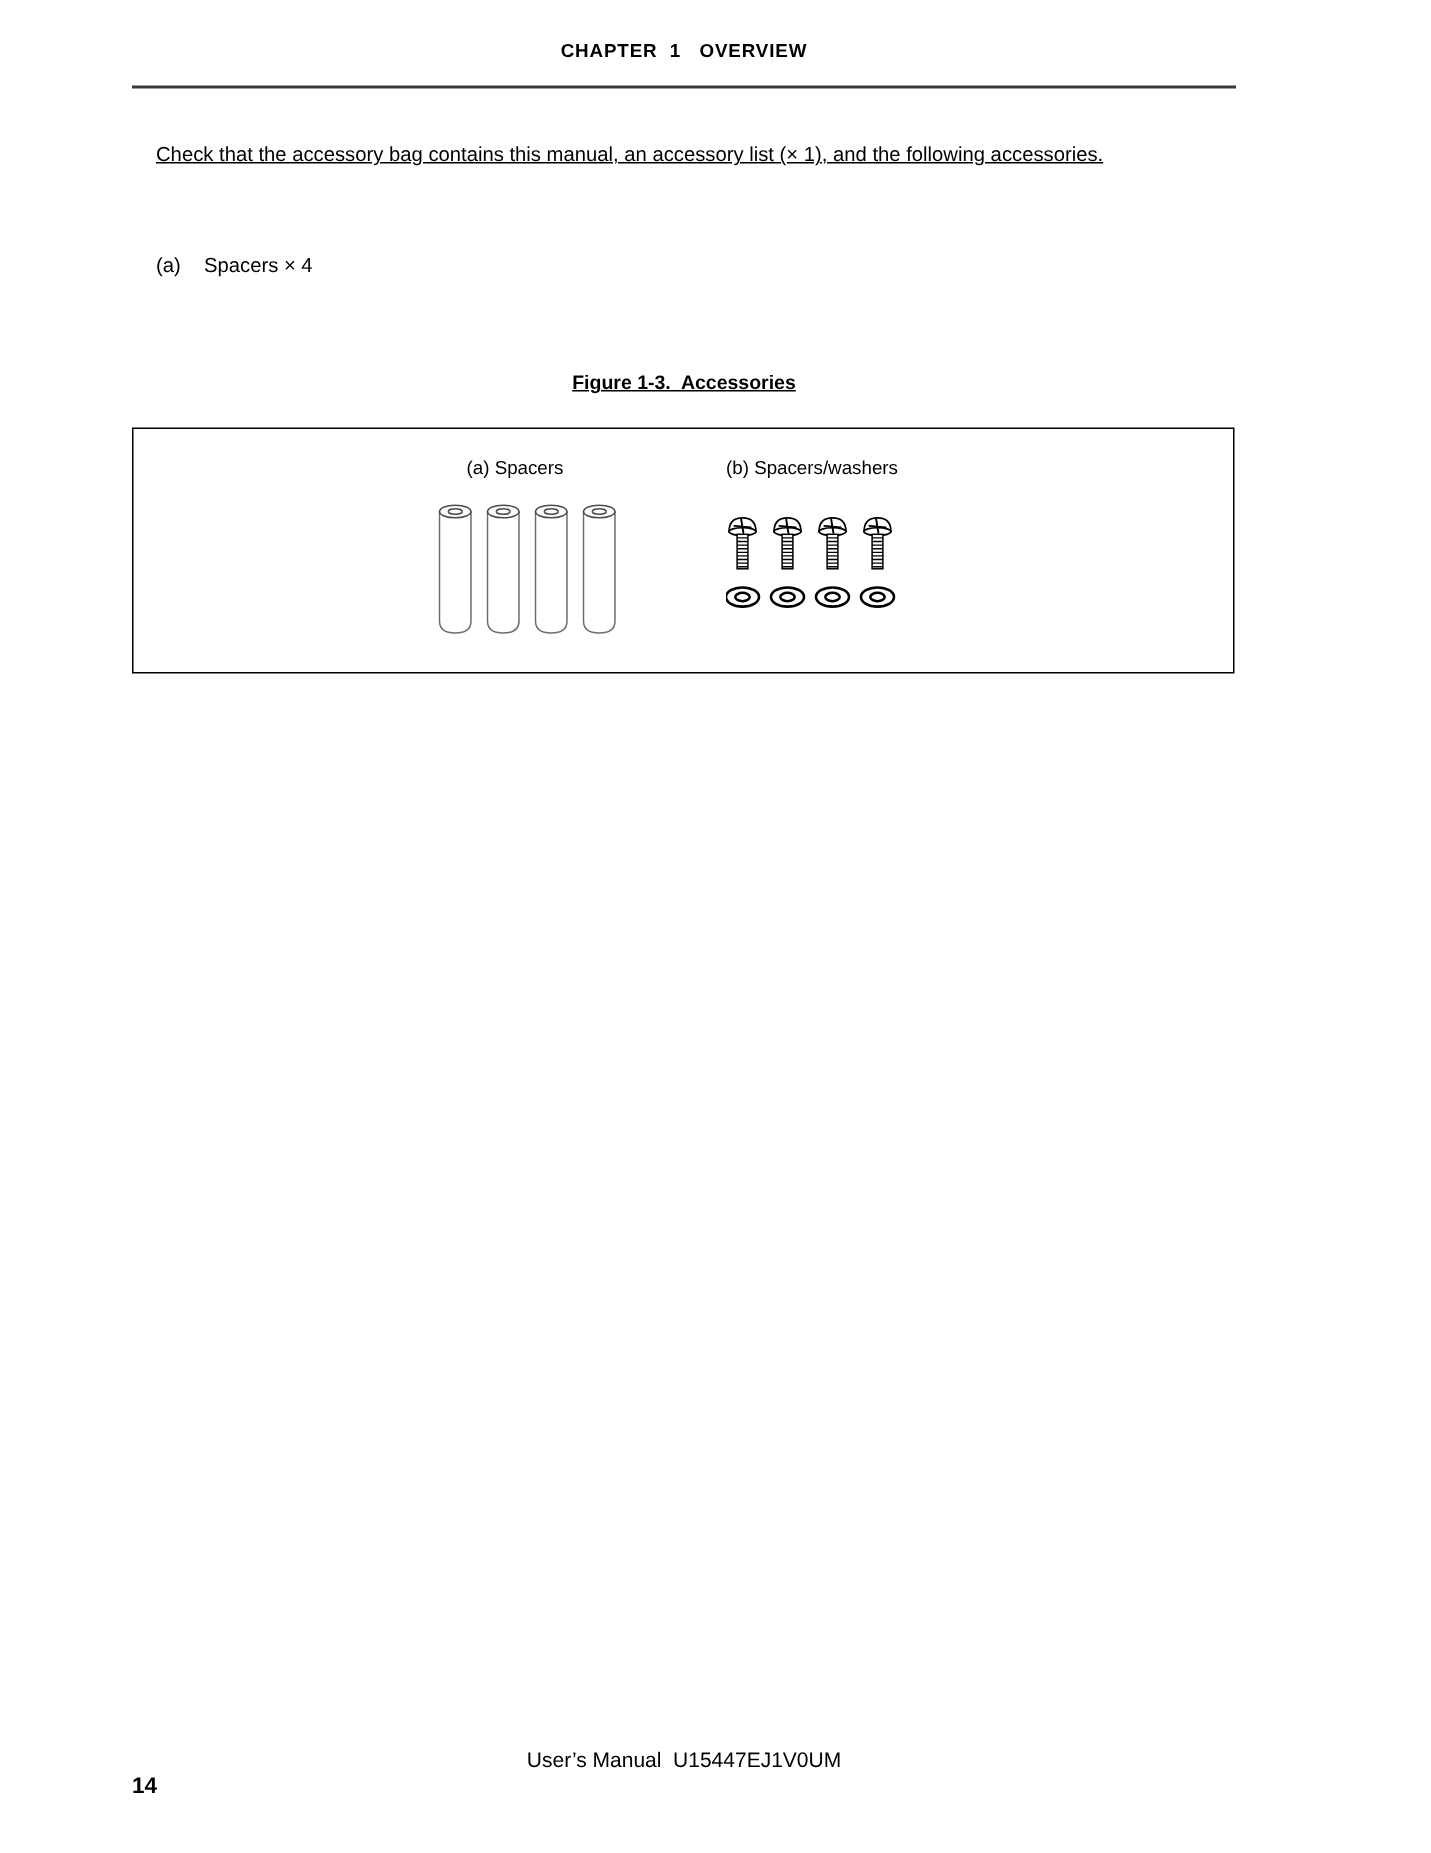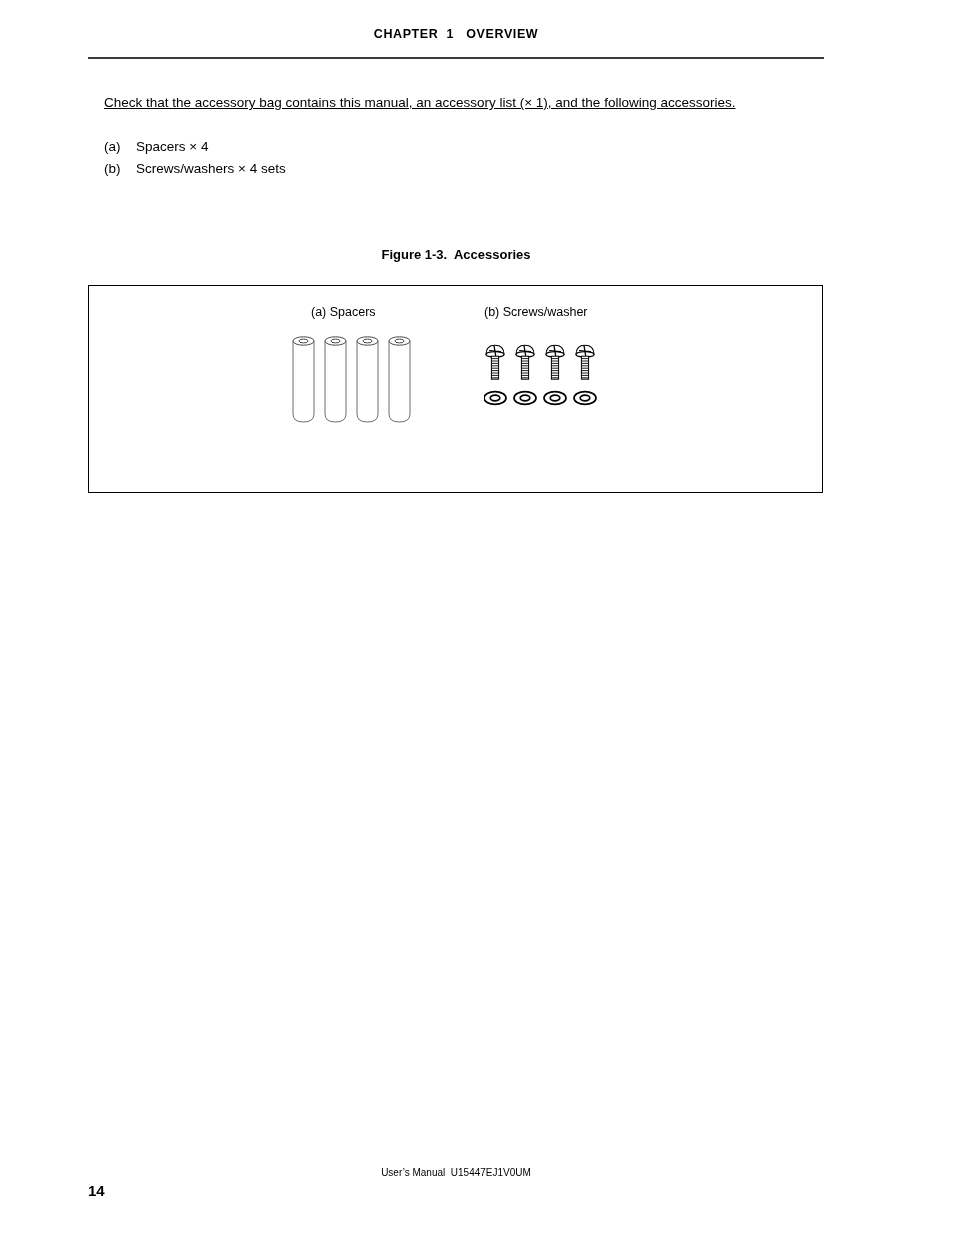--- a/index.html
+++ b/index.html
@@ -62,45 +62,47 @@
   .list-row {
     display: block;
     white-space: nowrap;
   }
   .list-marker {
     display: inline-block;
     width: 32px;
   }
   .list-text {
     display: inline-block;
+    margin-top: 30px;
   }
   .list-continuation {
     display: block;
     padding-left: 32px;
     white-space: nowrap;
   }
 
   
   .figure-caption {
     position: absolute;
     left: 88px;
     top: 247px;
     width: 736px;
     text-align: center;
     font-size: 13px;
     font-weight: bold;
     white-space: pre;
+    text-decoration: underline;
   }
 
   .figure-box {
     position: absolute;
     left: 88px;
     top: 285px;
     width: 735px;
-    height: 208px;
+    height: 164px;
     border: 1.5px solid #000000;
     box-sizing: border-box;
     text-decoration: underline;
   }
 
   .figure-label {
     position: absolute;
     font-size: 12.5px;
     line-height: 16px;
     white-space: nowrap;
@@ -123,50 +125,47 @@
     font-weight: bold;
     line-height: 18px;
     margin-top: 20px;
   }
   .footer-manual {
     position: absolute;
     left: 88px;
     top: 1166px;
     width: 736px;
     text-align: center;
-    font-size: 10px;
+    font-size: 14px;
     line-height: 14px;
     white-space: pre;
   }
 </style>
 </head>
 <body>
 
 <div class="page-header">
   <div class="chapter-title">CHAPTER  1   OVERVIEW</div>
 </div>
 <div class="header-rule"></div>
 
 <div class="intro-paragraph">Check that the accessory bag contains this manual, an accessory list (× 1), and the following accessories.</div>
 
 <div class="accessory-list">
   <div class="list-row">
     <span class="list-marker">(a)</span><span class="list-text">Spacers × 4</span>
   </div>
-  <div class="list-row">
-    <span class="list-marker">(b)</span><span class="list-text">Screws/washers × 4 sets</span>
-  </div>
 </div>
 
 <div class="figure-caption">Figure 1-3.  Accessories</div>
 
 <div class="figure-box">
 
   <div class="figure-label label-spacers">(a) Spacers</div>
-  <div class="figure-label label-screws">(b) Screws/washer</div>
+  <div class="figure-label label-screws">(b) Spacers/washers</div>
 
   <svg class="art art-spacers" width="140" height="100" viewBox="0 0 140 100">
     <g fill="none" stroke="#6d6d6d" stroke-width="1">
 
       <g transform="translate(4,0)">
         <path d="M0,7 L0,80 Q0,88 10.5,88 Q21,88 21,80 L21,7" fill="#ffffff" stroke="#6d6d6d"></path>
         <ellipse cx="10.5" cy="7" rx="10.5" ry="4.2" fill="#ffffff" stroke="#4a4a4a"></ellipse>
         <ellipse cx="10.5" cy="7" rx="4.6" ry="1.9" fill="#ffffff" stroke="#4a4a4a"></ellipse>
       </g>
 

